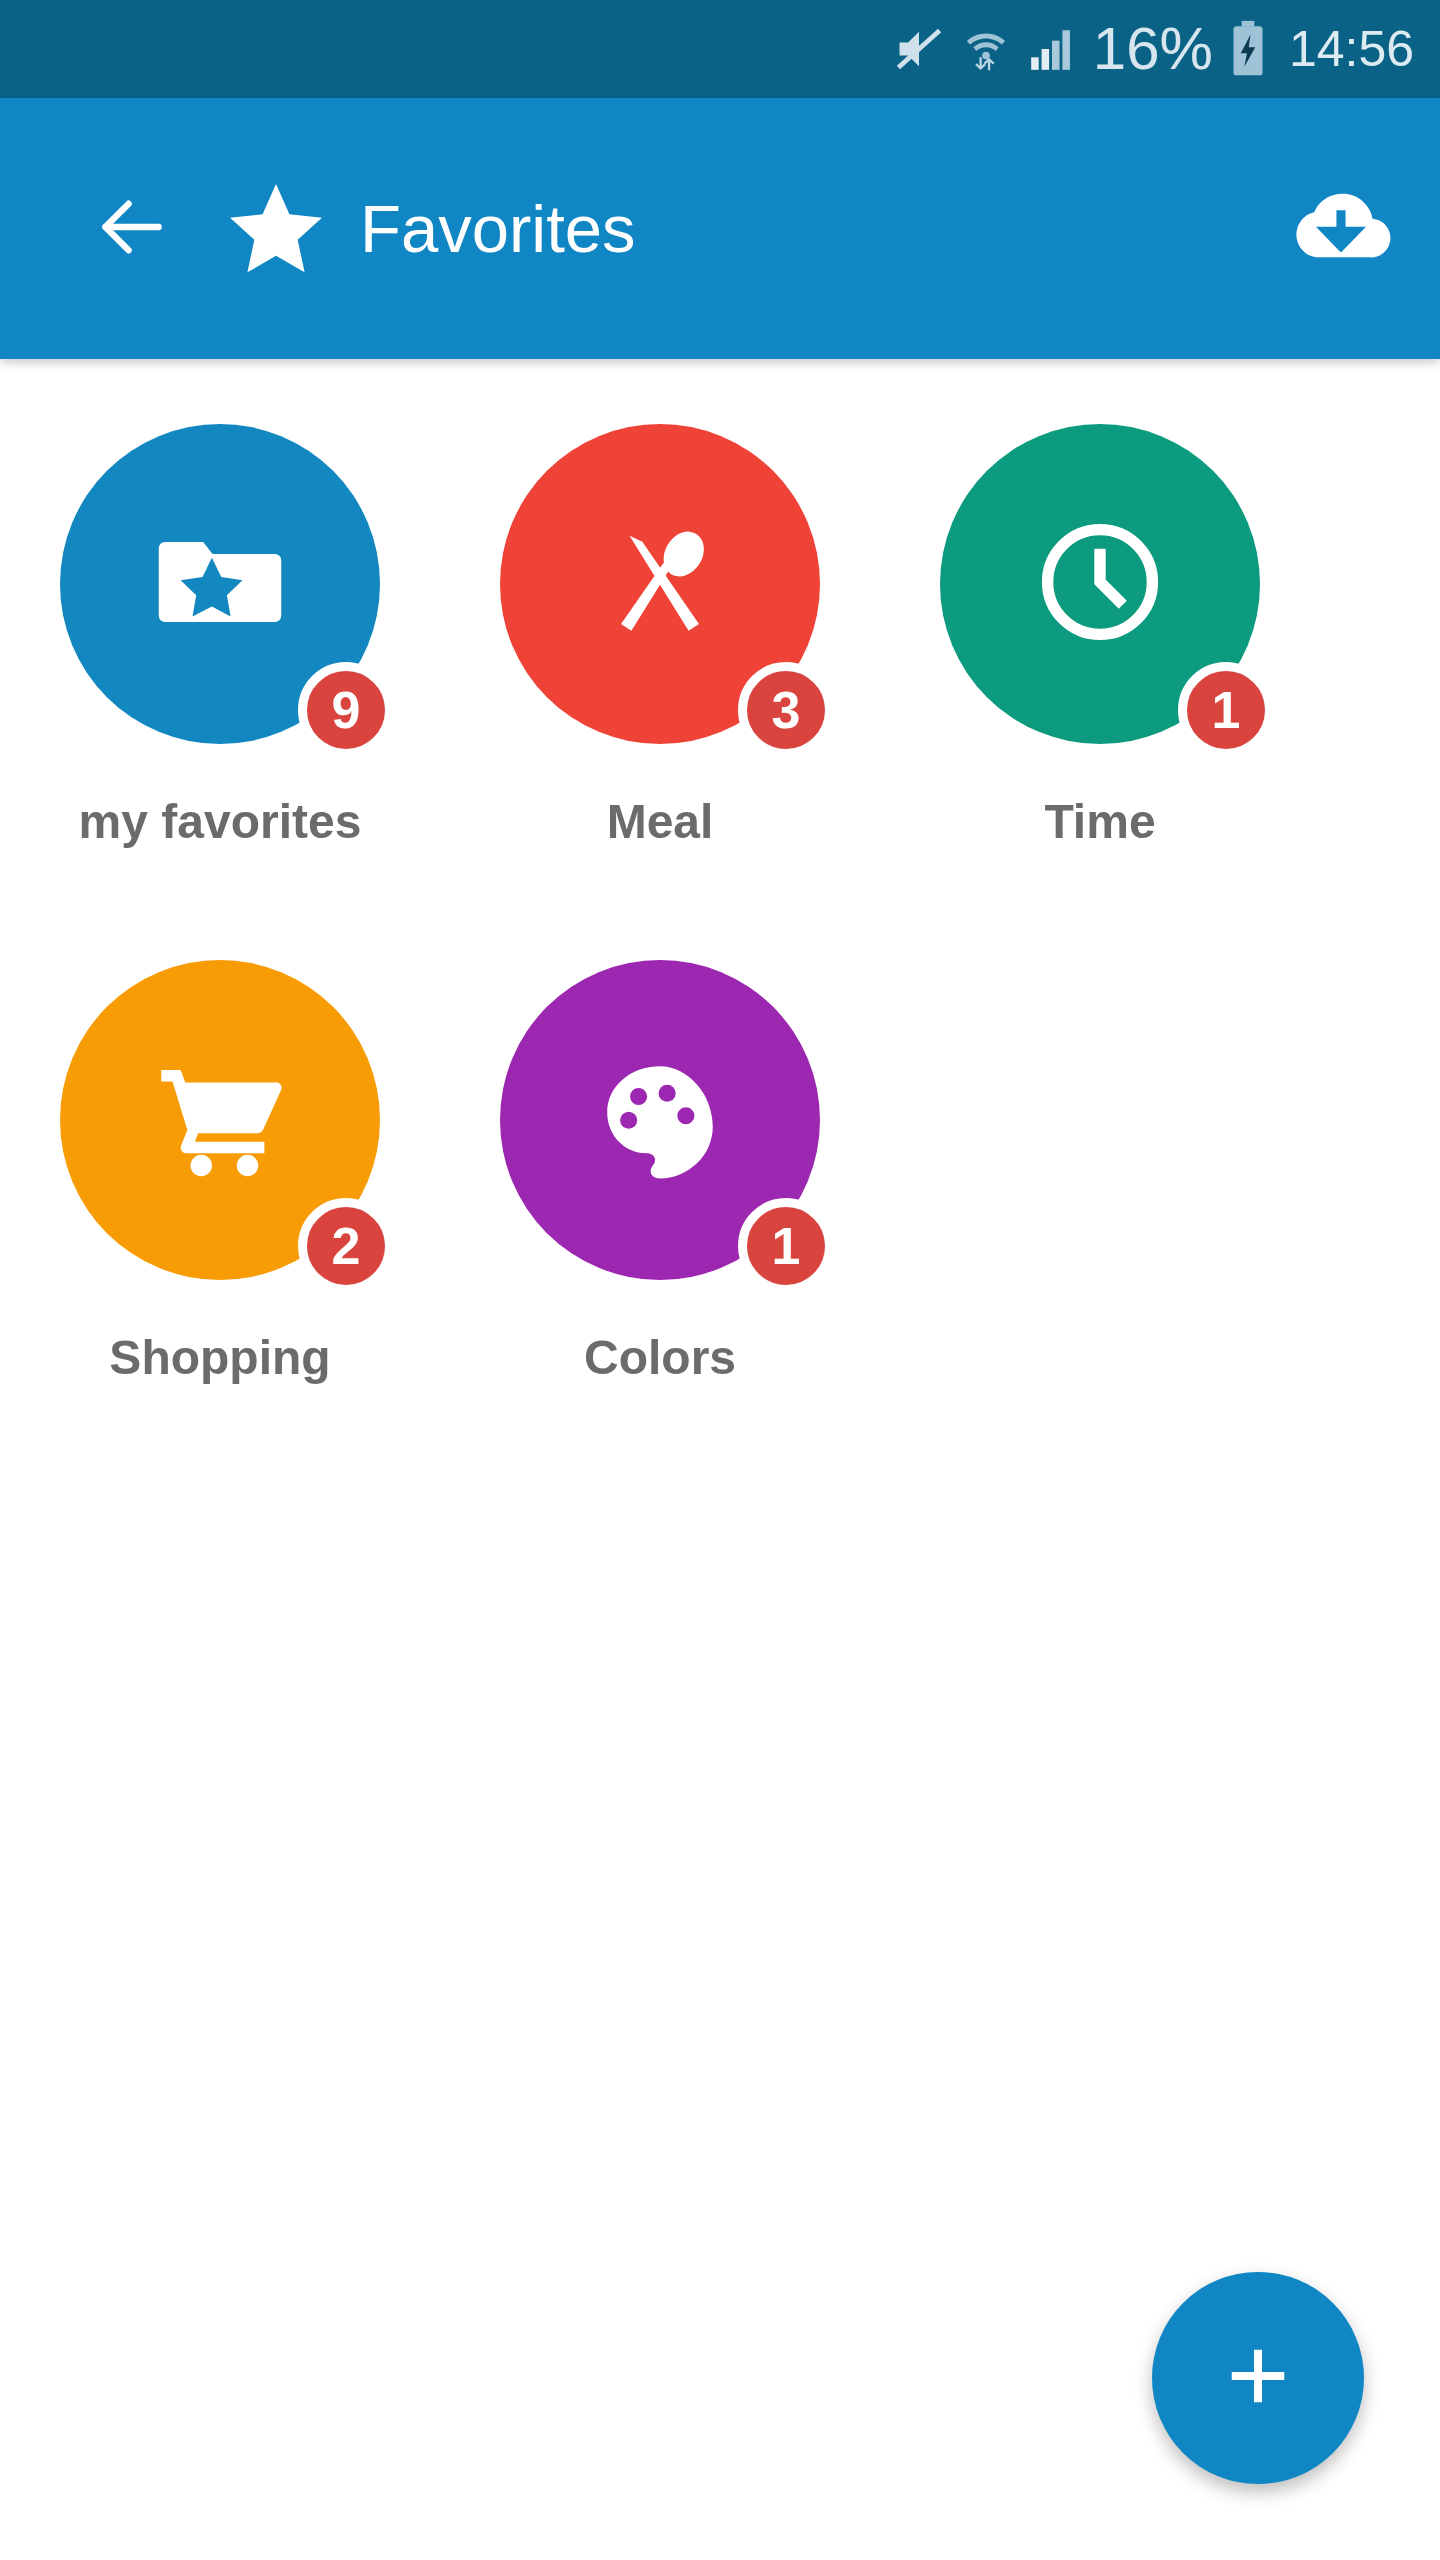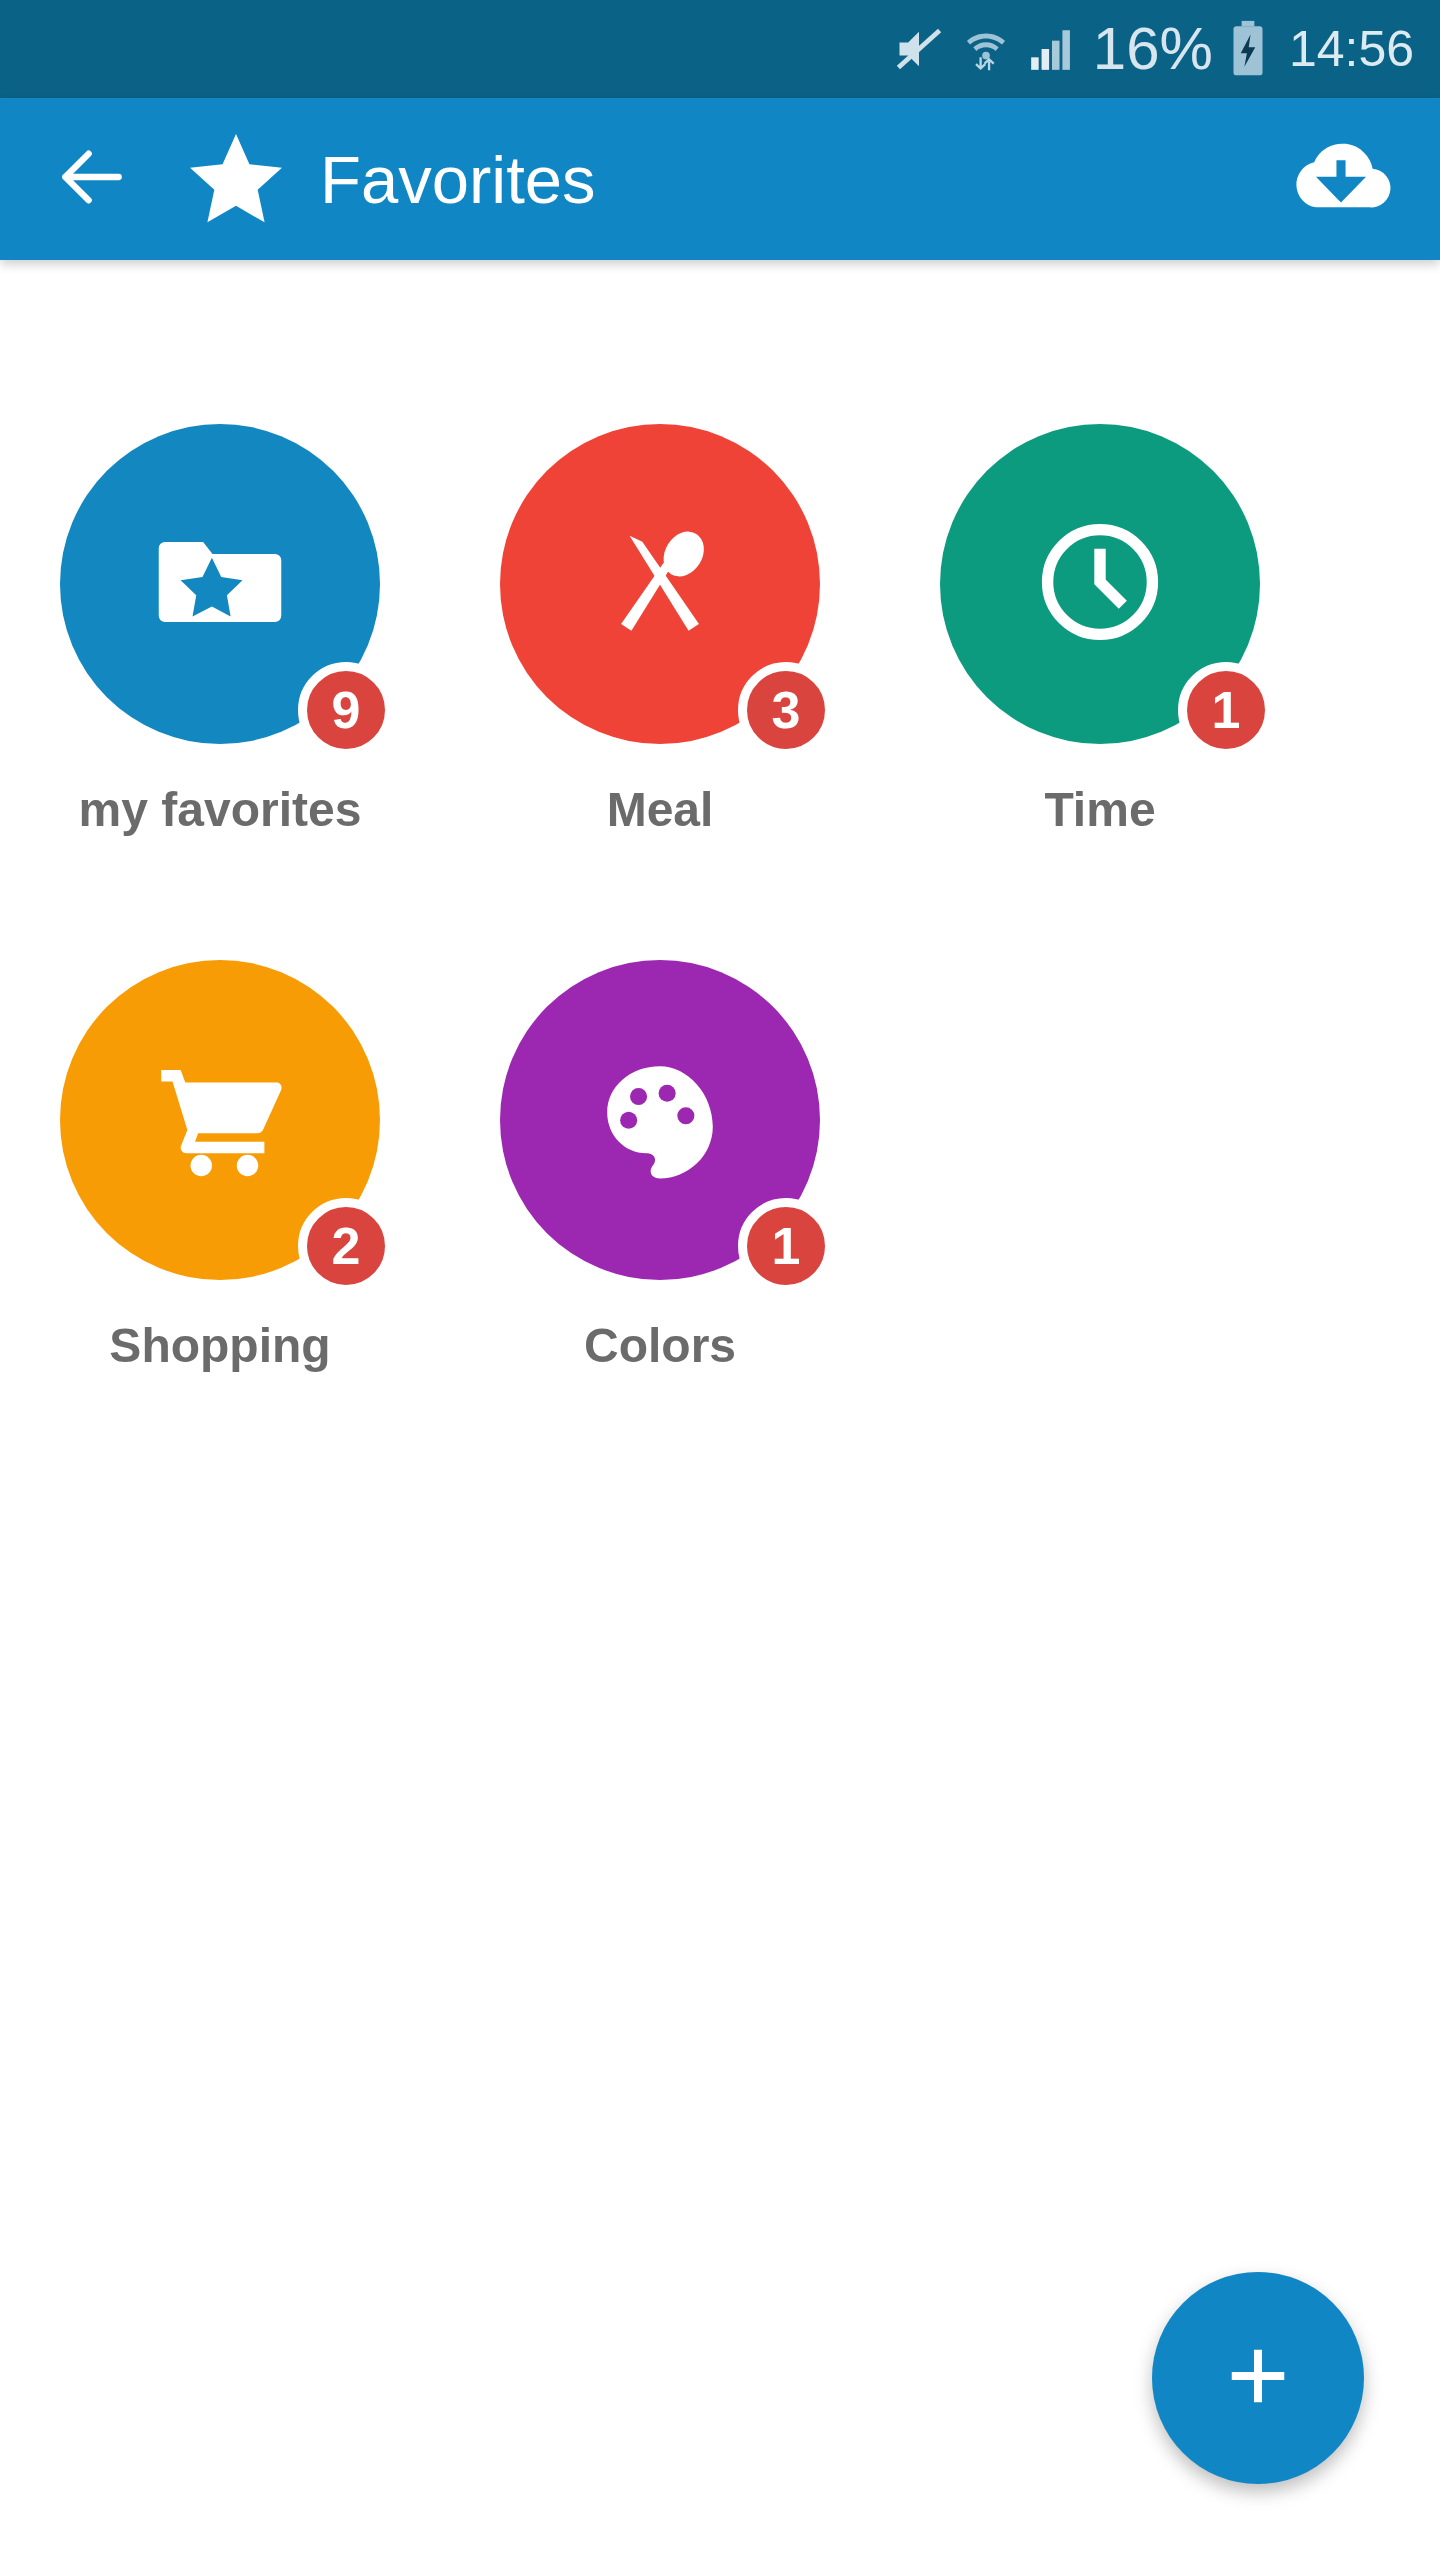--- a/index.html
+++ b/index.html
@@ -47,26 +47,26 @@
     font-weight: 400;
     line-height: 1;
     margin-left: 6px;
   }
 
   
   .app-bar {
     position: absolute;
     top: 98px; left: 0;
     width: 1440px;
-    height: 162px;
+    height: 261px;
     background: #1087c4;
     display: flex;
     align-items: center;
     box-sizing: border-box;
-    padding: 0 44px 0 44px;
+    padding: 0 44px 0 84px;
     box-shadow: 0 4px 10px rgba(0,0,0,0.20);
     z-index: 5;
   }
   .back-btn {
     width: 96px; height: 96px;
     display: flex; align-items: center; justify-content: center;
     flex: 0 0 auto;
     cursor: pointer;
   }
   .title-star {
@@ -140,21 +140,21 @@
     box-sizing: border-box;
     display: flex;
     align-items: center;
     justify-content: center;
     color: #ffffff;
     font-size: 52px;
     font-weight: 700;
     line-height: 1;
   }
   .cell-label {
-    margin-top: 42px;
+    margin-top: 54px;
     color: #6b6b6b;
     font-size: 48px;
     font-weight: 700;
     line-height: 1;
     white-space: nowrap;
   }
 
   
   .fab {
     position: absolute;

